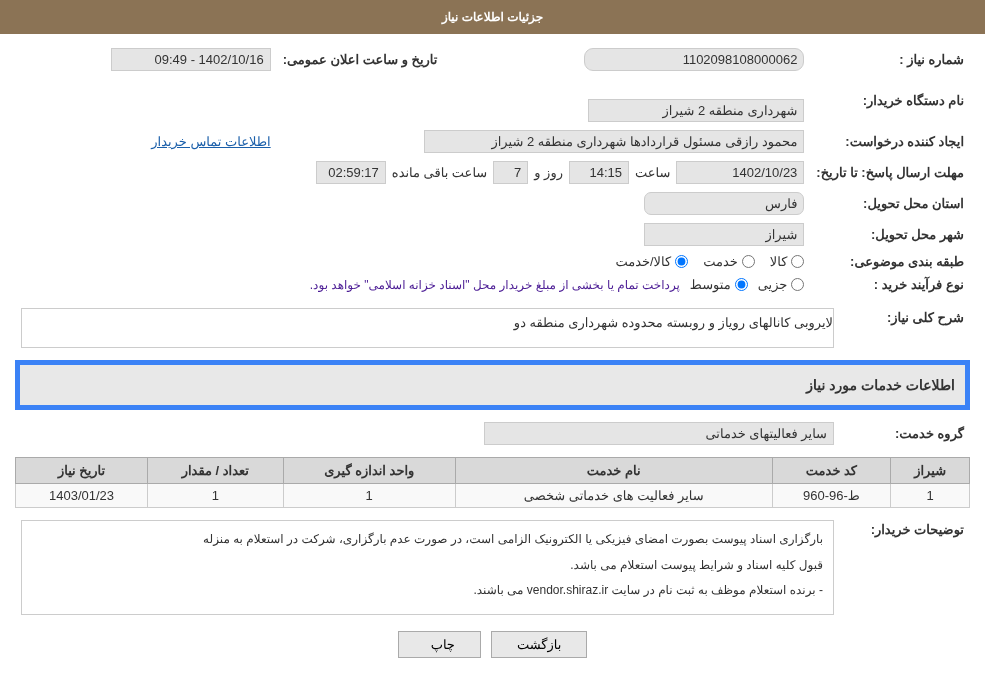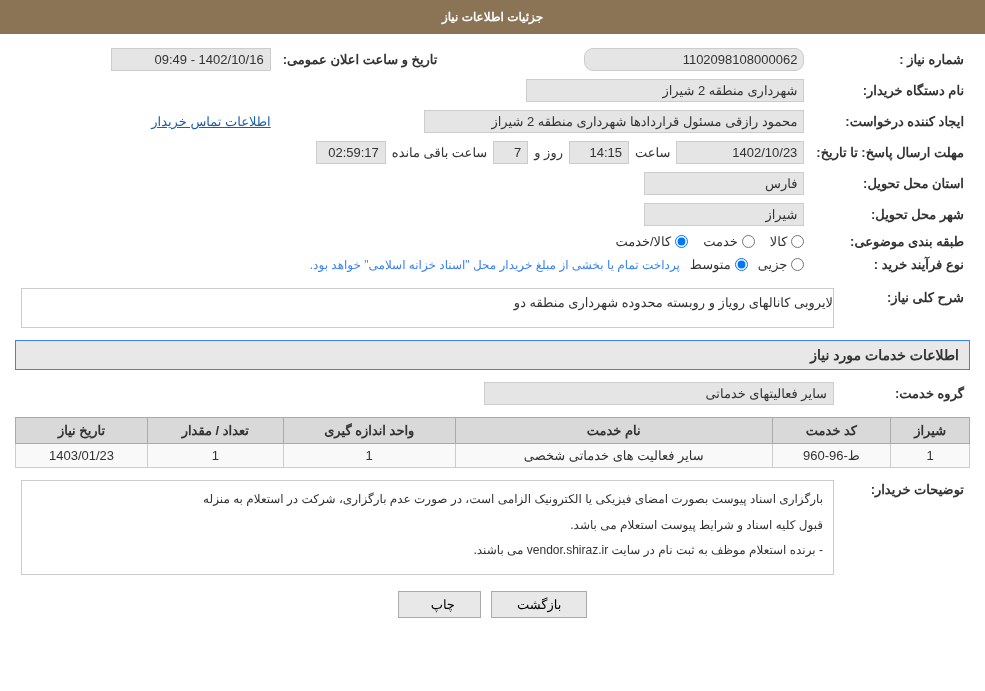--- a/index.html
+++ b/index.html
@@ -38,22 +38,22 @@
     }
     .label-cell {
       text-align: right;
       font-weight: bold;
       color: #333;
       white-space: nowrap;
       width: 130px;
     }
     .section-title {
       background: #e8e8e8;
-      border: 1px solid #3b82f6;
-      padding: 6px 10px;
+      border: 5px solid #3b82f6;
+      padding: 12px 10px;
       font-weight: bold;
       font-size: 14px;
       margin: 8px 0;
       text-align: right;
     }
     .blue-link {
       color: #1a5faa;
       text-decoration: underline;
       cursor: pointer;
     }
@@ -71,21 +71,21 @@
       display: flex;
       gap: 10px;
       align-items: center;
     }
     .purchase-type-row label {
       display: flex;
       align-items: center;
       gap: 4px;
     }
     .purchase-note {
-      color: #3b82f6;
+      color: #4c1d95;
       font-size: 12px;
     }
     .sharh-box {
       border: 1px solid #ccc;
       padding: 6px 0;
       min-height: 40px;
       background: #fff;
       width: 100%;
       text-align: right;
     }
@@ -177,21 +177,21 @@
         </td>
         <td class="label-cell" style="padding-right:20px;">تاریخ و ساعت اعلان عمومی:</td>
         <td>
           <span class="border-box" style="width:160px;display:inline-block;">1402/10/16 - 09:49</span>
         </td>
       </tr>
 
       <tr>
         <td class="label-cell">نام دستگاه خریدار:</td>
         <td colspan="3">
-          <span class="border-box" style="width:278px;display:inline-block;">شهرداری منطقه 2 شیراز</span>
+          <span class="border-box" style="width:216px;display:inline-block;margin-top:20px;">شهرداری منطقه 2 شیراز</span>
         </td>
       </tr>
 
       <tr>
         <td class="label-cell">ایجاد کننده درخواست:</td>
         <td colspan="2">
           <span class="border-box" style="width:380px;display:inline-block;">محمود رازقی مسئول قراردادها شهرداری منطقه 2 شیراز</span>
         </td>
         <td>
           <span class="blue-link">اطلاعات تماس خریدار</span>
@@ -209,21 +209,21 @@
             <span class="border-box" style="width:35px;display:inline-block;">7</span>
             <span>ساعت باقی مانده</span>
             <span class="border-box" style="width:70px;display:inline-block;">02:59:17</span>
           </div>
         </td>
       </tr>
 
       <tr>
         <td class="label-cell">استان محل تحویل:</td>
         <td colspan="3">
-          <span class="border-box" style="width:160px;display:inline-block;">فارس</span>
+          <span class="border-box" style="width:160px;display:inline-block;border-radius:7px;">فارس</span>
         </td>
       </tr>
 
       <tr>
         <td class="label-cell">شهر محل تحویل:</td>
         <td colspan="3">
           <span class="border-box" style="width:160px;display:inline-block;">شیراز</span>
         </td>
       </tr>
 

